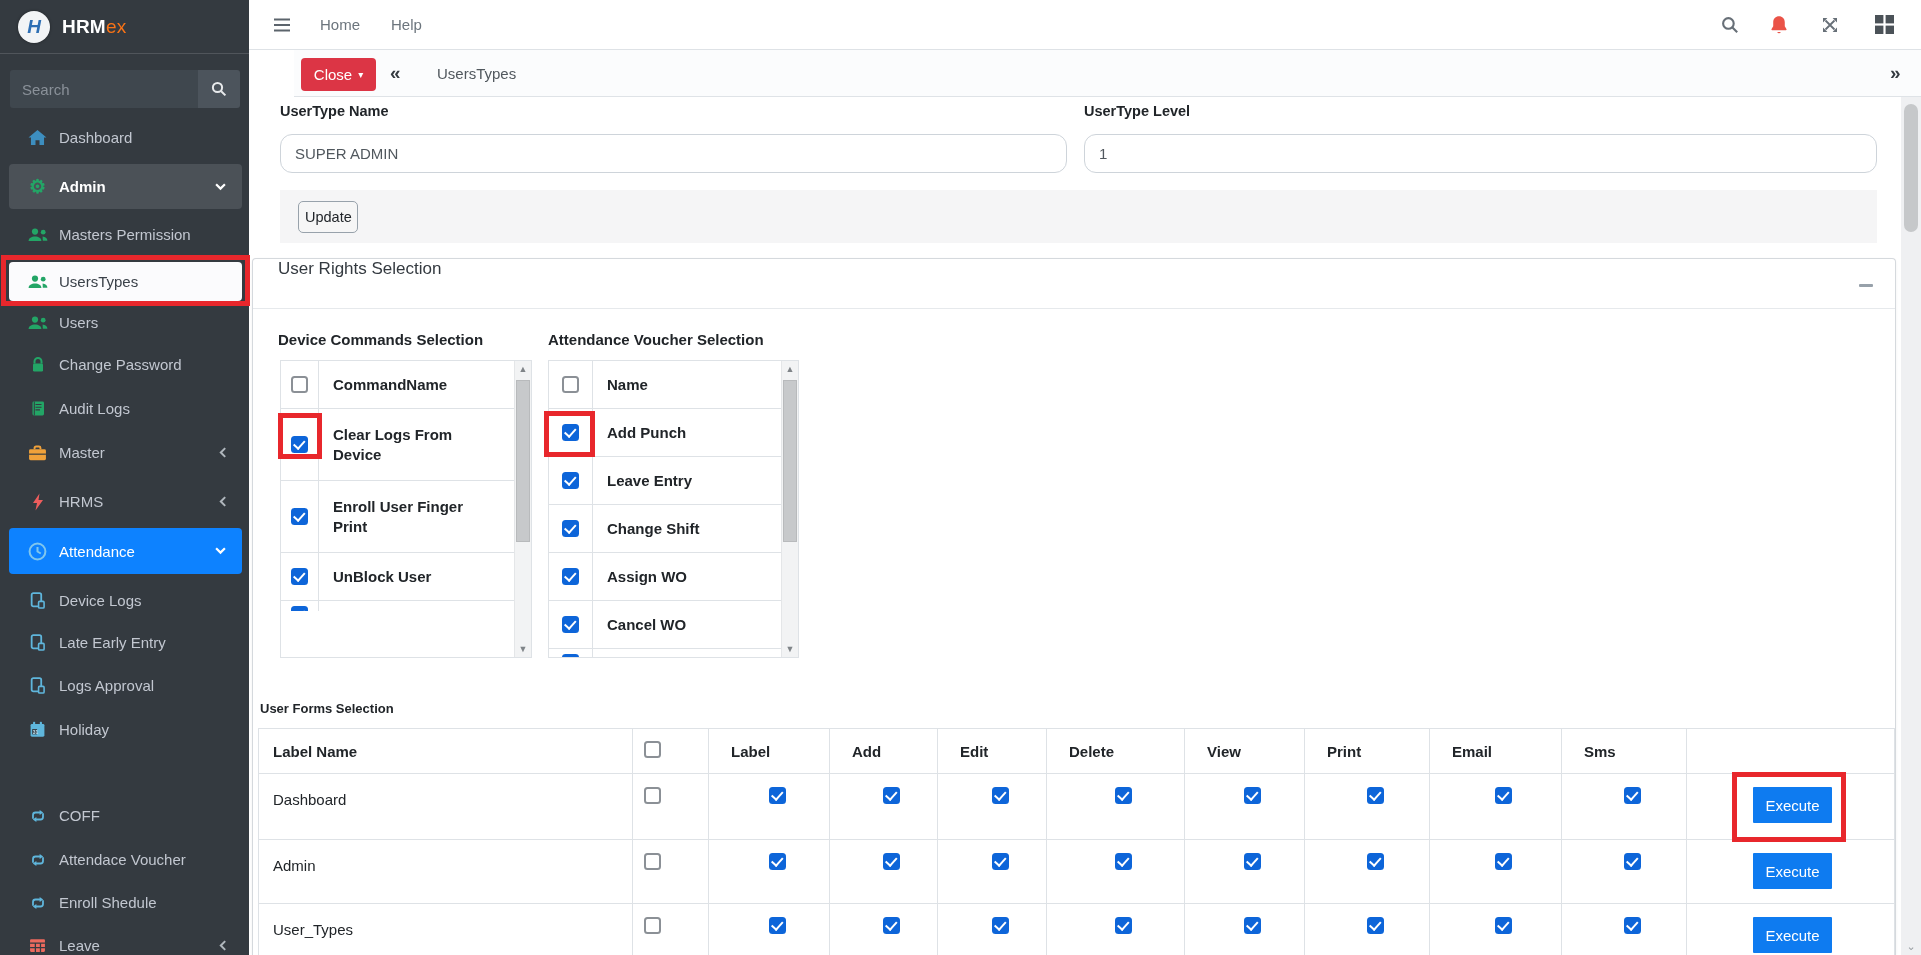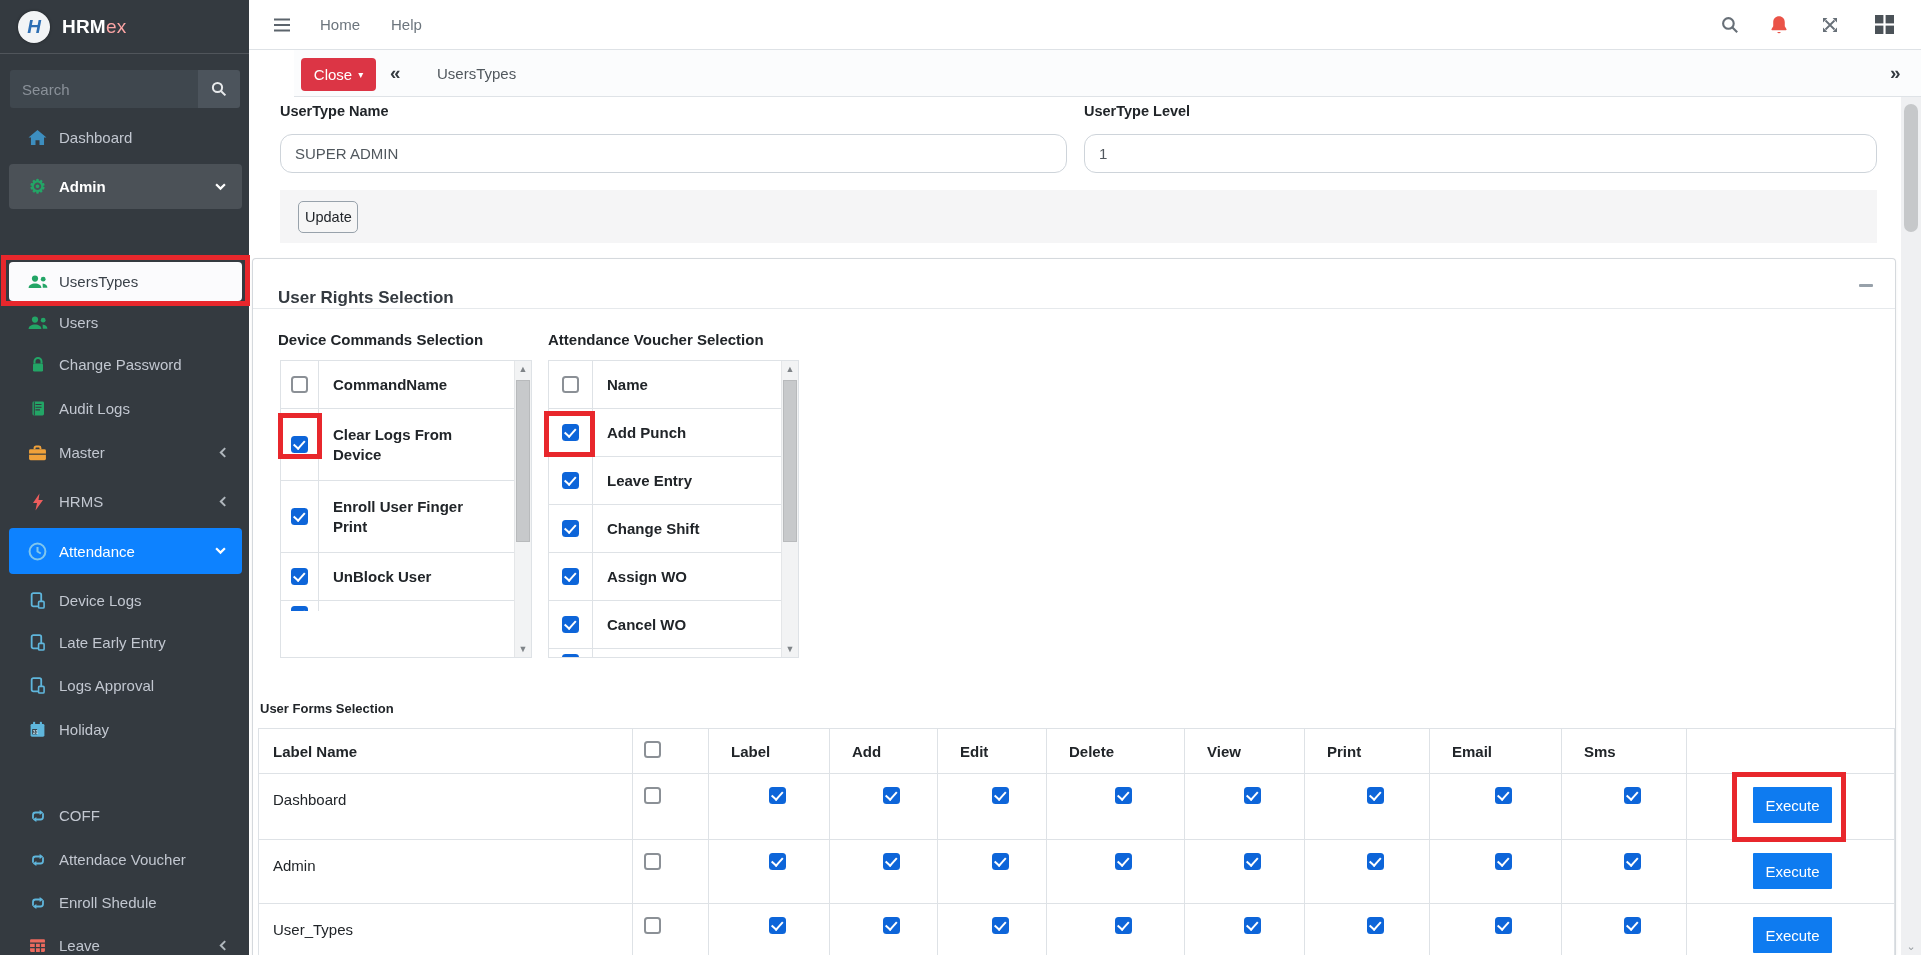--- a/index.html
+++ b/index.html
@@ -5,21 +5,21 @@
   html,body{margin:0;padding:0;background:#888;}
   .screen{position:relative;width:1921px;height:955px;background:#fff;overflow:hidden;
     font-family:"Liberation Sans",sans-serif;color:#212529;}
   
   .sidebar{position:absolute;left:0;top:0;width:249px;height:955px;background:#343a40;}
   .brand{height:54px;border-bottom:1px solid rgba(255,255,255,.14);display:flex;align-items:center;padding-left:18px;box-sizing:border-box;}
   .logo{width:32px;height:32px;border-radius:50%;background:#f2f4f6;display:flex;align-items:center;justify-content:center;
     color:#2e6fb4;font-weight:bold;font-style:italic;font-size:19px;flex:none;box-shadow:0 0 3px rgba(0,0,0,.4);}
   .brand-text{margin-left:12px;font-size:19px;color:#fff;letter-spacing:.2px;}
   .brand-text .bt-bold{font-weight:700;}
-  .brand-text .bt-light{font-weight:400;color:#fca5a5;margin-top:45px;}
+  .brand-text .bt-light{font-weight:400;color:#f97316;margin-top:45px;}
   .side-search{position:absolute;left:10px;top:70px;width:230px;height:38px;display:flex;}
   .side-search input{flex:1;min-width:0;background:#3f474e;border:0;border-radius:3px 0 0 3px;color:#aab1b7;
     padding:0 0 0 12px;font-size:15px;font-family:inherit;outline:none;}
   .side-search input::placeholder{color:#8a9199;}
   .side-search .sbtn{width:42px;background:#4c545c;border:0;border-radius:0 3px 3px 0;display:flex;align-items:center;justify-content:center;cursor:pointer;}
   .sitem{position:absolute;left:0;width:249px;height:43px;display:flex;align-items:center;
     padding-left:26px;box-sizing:border-box;color:#c2c7d0;font-size:15px;cursor:pointer;}
   .sitem .ic{width:23px;display:flex;align-items:center;justify-content:center;flex:none;margin-right:10px;}
   .sitem.pill{left:9px;width:233px;border-radius:4px;padding-left:17px;}
   .sitem.p-admin{background:#4b5157;color:#fff;font-weight:600;}
@@ -45,21 +45,21 @@
   
   .content{position:absolute;left:249px;top:97px;width:1652px;height:858px;background:#fff;}
   .flabel{position:absolute;font-size:14.5px;font-weight:700;color:#212529;}
   .finput{position:absolute;height:39px;border:1px solid #ced4da;border-radius:12px;box-sizing:border-box;
     font-family:inherit;font-size:15px;color:#51585e;padding:8px 14px;background:#fff;outline:none;}
   .strip{position:absolute;left:31px;top:93px;width:1597px;height:53px;background:#f5f5f6;}
   .update-btn{position:absolute;left:18px;top:11px;width:60px;height:32px;background:#f6f6f6;border:1px solid #98a2ab;
     border-radius:5px;font-family:inherit;font-size:14.5px;color:#212529;cursor:pointer;}
   .card{position:absolute;left:3px;top:161px;width:1644px;height:697px;background:#fff;border:1px solid #d5d9dd;
     border-bottom:none;border-radius:4px 4px 0 0;box-sizing:border-box;overflow:hidden;box-shadow:0 1px 3px rgba(0,0,0,.06);}
-  .card-header{height:50px;border-bottom:1px solid #e6e9ec;display:flex;align-items:flex-end;padding-left:25px;box-sizing:border-box;font-weight:bold;}
+  .card-header{height:50px;border-bottom:1px solid #e6e9ec;display:flex;align-items:flex-start;padding-left:25px;box-sizing:border-box;}
   .card-title{font-size:17px;color:#343a40;}
   .collapse-btn{position:absolute;right:18px;top:20px;width:22px;height:12px;display:flex;align-items:center;justify-content:center;cursor:pointer;}
   .collapse-btn .dash{width:14px;height:3px;background:#97a1aa;border-radius:1px;}
   .sec-head{position:absolute;font-size:15px;font-weight:700;color:#212529;}
   
   .mini{position:absolute;border:1px solid #dee2e6;box-sizing:border-box;overflow:hidden;background:#fff;}
   .mt-body{position:absolute;left:0;top:0;right:17px;}
   .mt-row{display:flex;border-bottom:1px solid #dee2e6;box-sizing:border-box;}
   .mt-cb{border-right:1px solid #dee2e6;display:flex;align-items:center;justify-content:center;flex:none;}
   .mt-label{flex:1;display:flex;align-items:center;padding:0 14px;font-size:15px;font-weight:700;color:#212529;line-height:1.3;}
@@ -128,20 +128,31 @@
           <span class="gear-glyph">⚙</span>
         </span>
       <span>Admin</span>
       <span class="chev">
           <svg width="11" height="8" viewBox="0 0 10 7">
             <path d="M1 1l4 4 4-4" stroke="#fff" stroke-width="2" fill="none"></path>
           </svg>
         </span>
     </div>
 
+    <div class="sitem" style="top:213px">
+      <span class="ic">
+          <svg width="20" height="14" viewBox="0 0 20 14">
+            <circle cx="7" cy="3.6" r="3.1" fill="#23a566"></circle>
+            <path d="M.6 13c0-2.8 2.9-4.4 6.4-4.4s6.4 1.6 6.4 4.4z" fill="#23a566"></path>
+            <circle cx="15.2" cy="4.2" r="2.4" fill="#23a566"></circle>
+            <path d="M14.6 8.4c2.7.2 4.8 1.7 4.8 4.3h-4.6" fill="#23a566"></path>
+          </svg>
+        </span>
+      <span>Masters Permission</span>
+    </div>
 
     <div class="sitem pill p-selected" style="top:262px;height:39px">
       <span class="ic">
           <svg width="20" height="14" viewBox="0 0 20 14">
             <circle cx="7" cy="3.6" r="3.1" fill="#23a566"></circle>
             <path d="M.6 13c0-2.8 2.9-4.4 6.4-4.4s6.4 1.6 6.4 4.4z" fill="#23a566"></path>
             <circle cx="15.2" cy="4.2" r="2.4" fill="#23a566"></circle>
             <path d="M14.6 8.4c2.7.2 4.8 1.7 4.8 4.3h-4.6" fill="#23a566"></path>
           </svg>
         </span>

